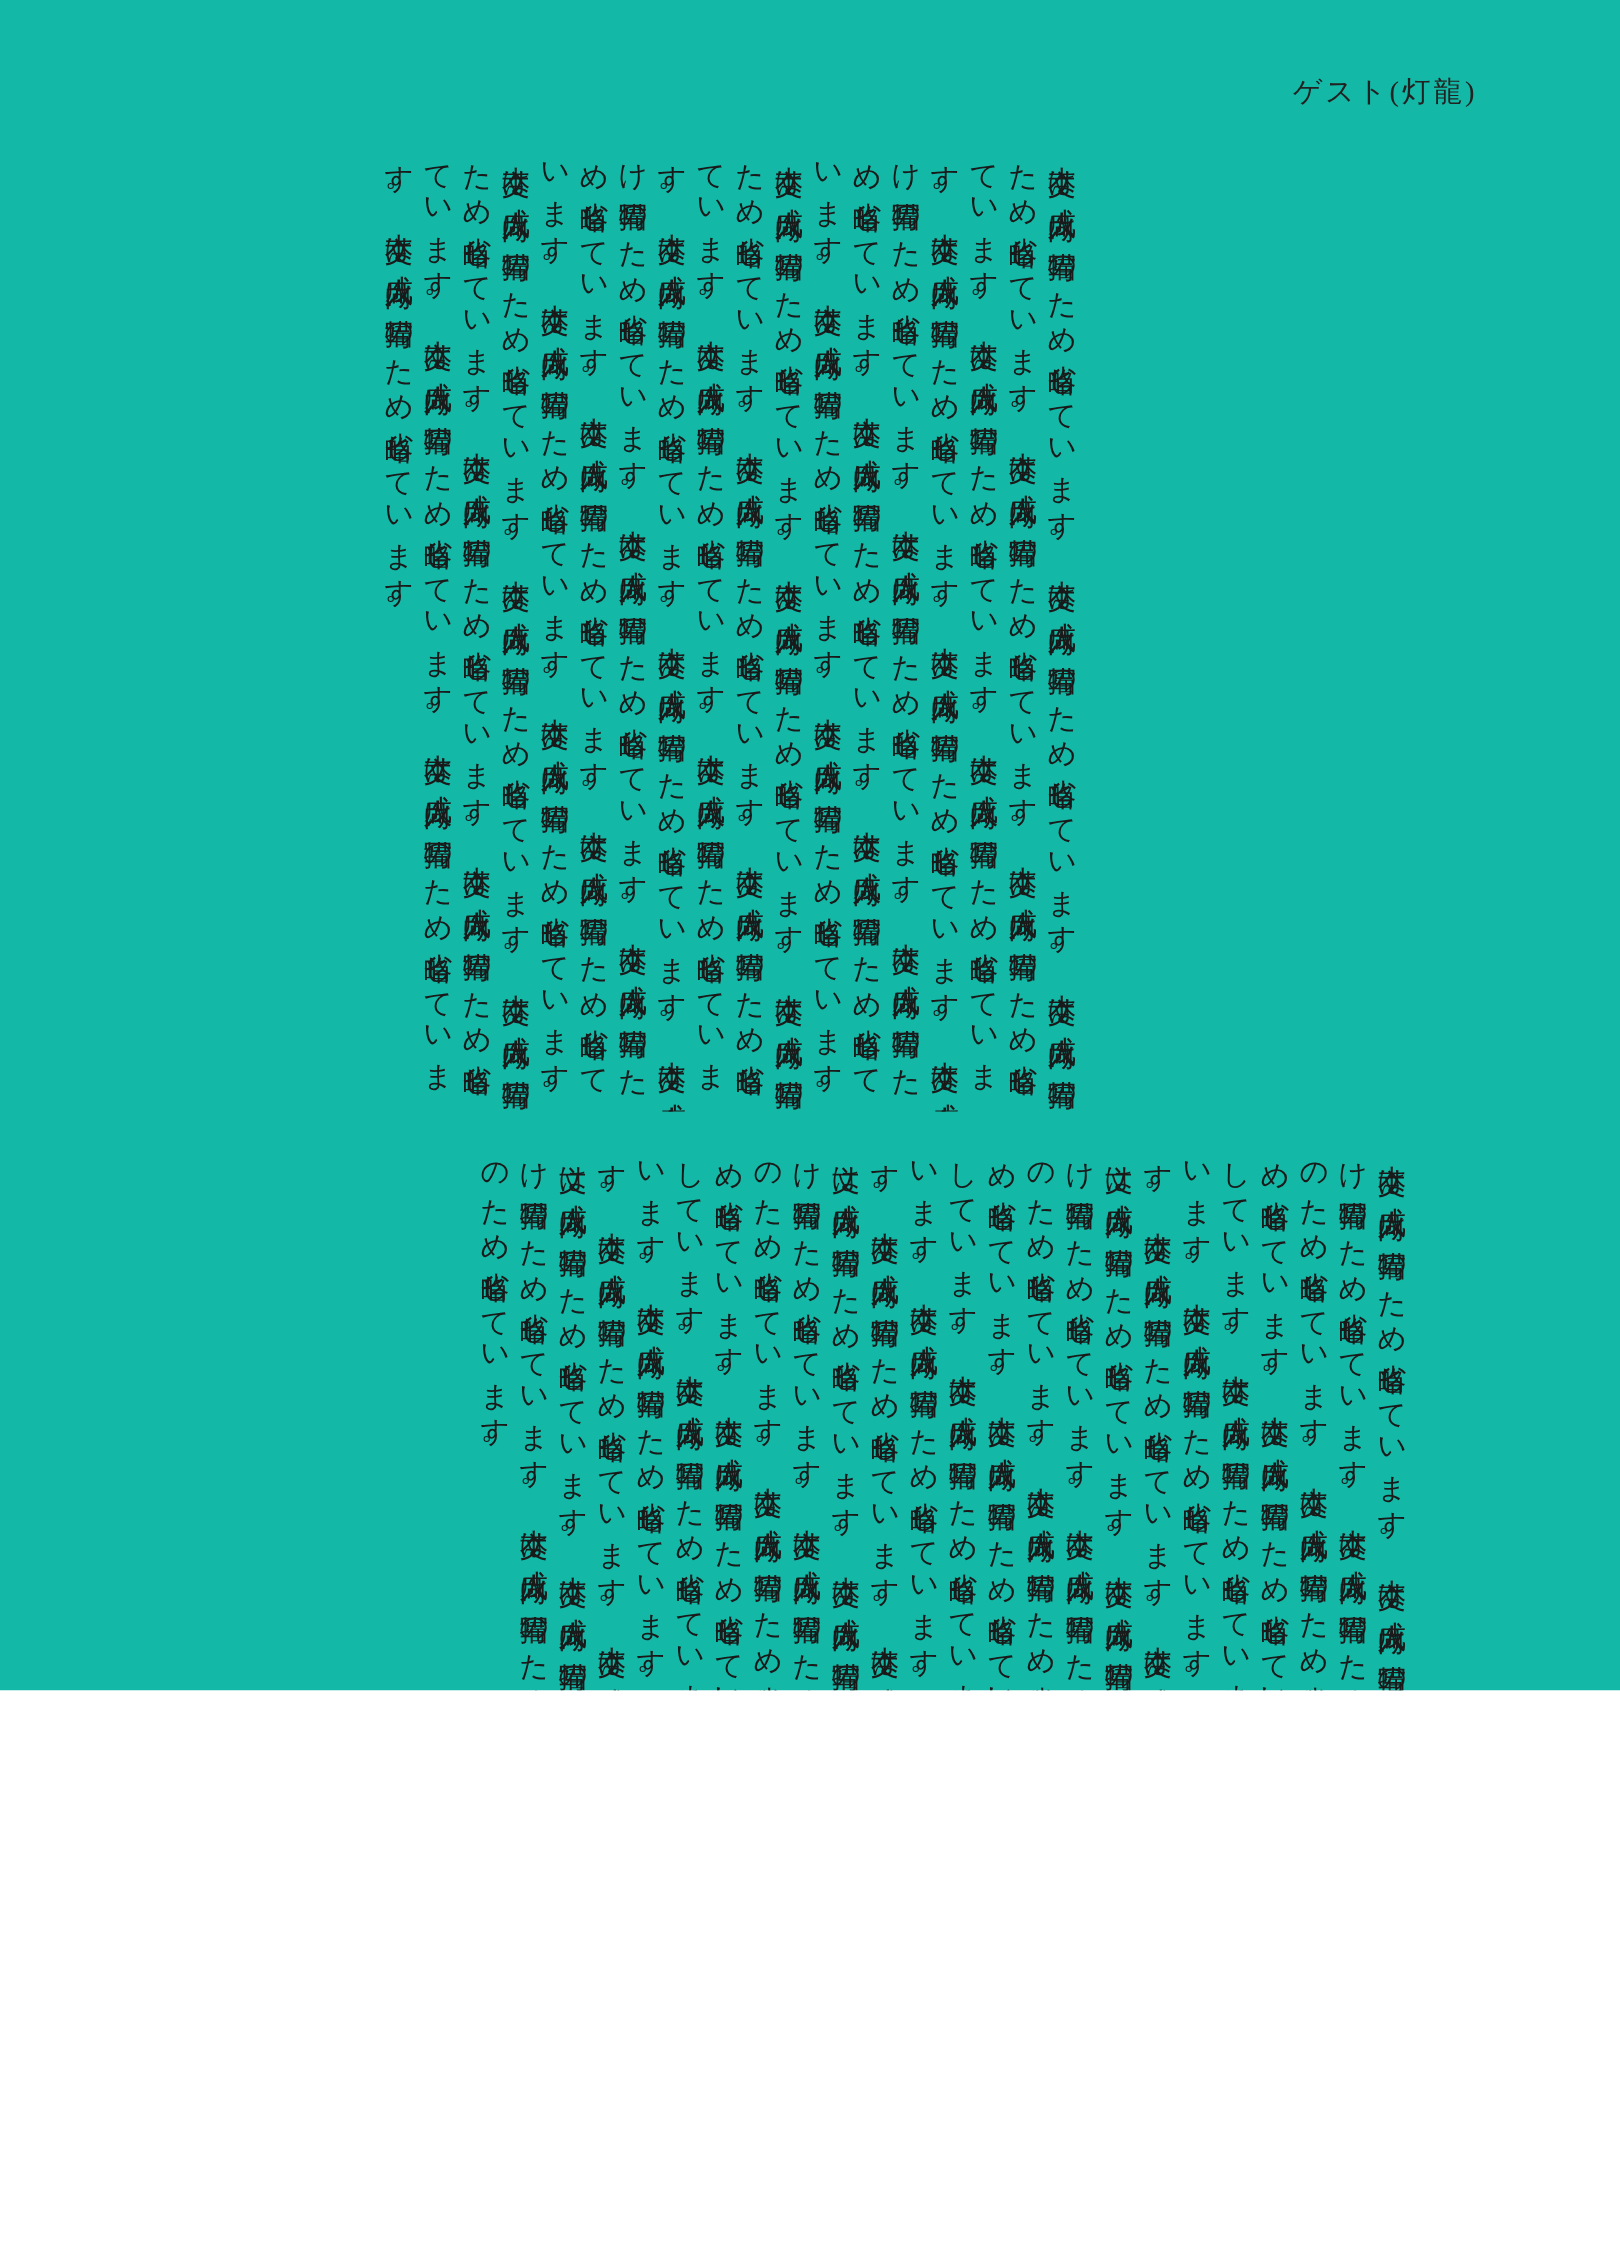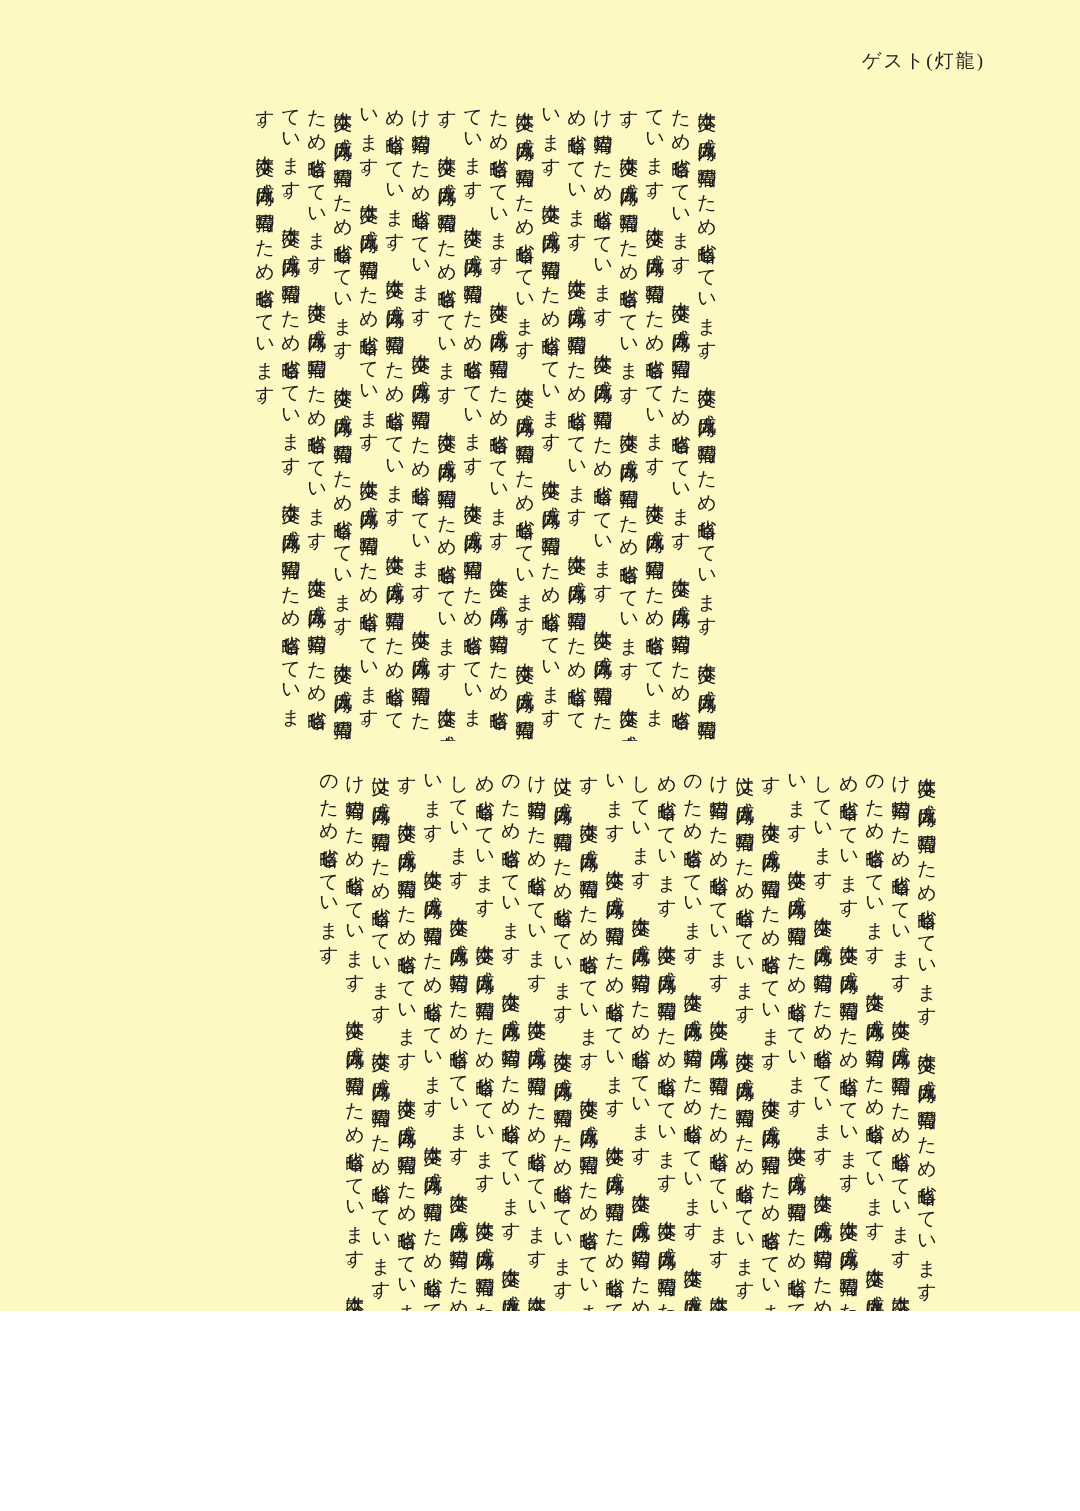--- a/index.html
+++ b/index.html
@@ -3,22 +3,22 @@
 <meta charset="utf-8">
 <style>
   html, body {
     margin: 0;
     padding: 0;
     background: #ffffff;
   }
   .page {
     position: relative;
     width: 1080px;
-    height: 1311px;
-    background: #fef9c3;
+    height: 1127px;
+    background: #14b8a6;
     overflow: hidden;
     font-family: "Liberation Serif", "DejaVu Serif", serif;
     color: #1a1a1a;
   }
 
   
   .guest-header {
     position: absolute;
     top: 48px;
     right: 95px;

